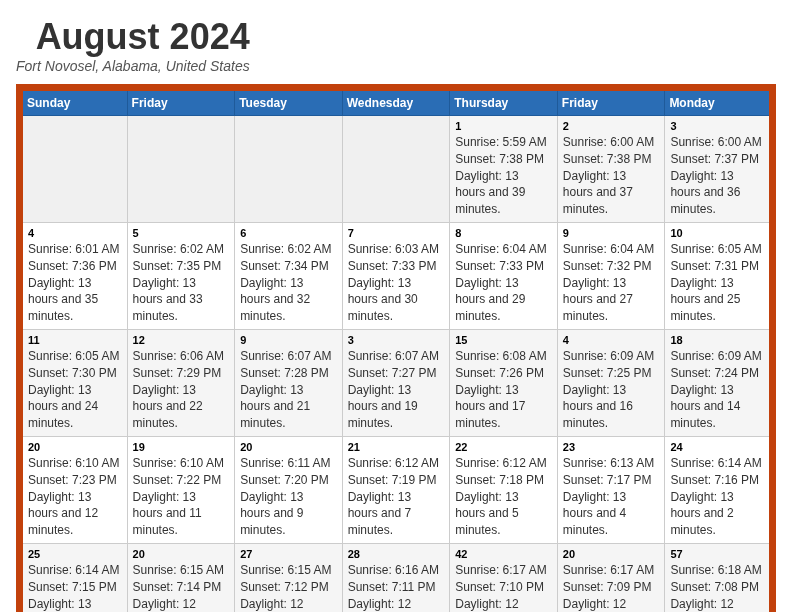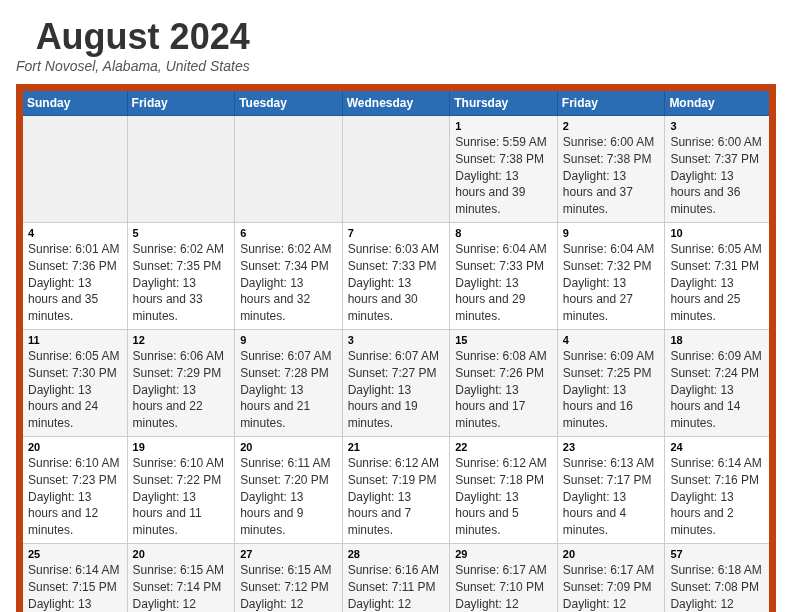--- a/index.html
+++ b/index.html
@@ -229,21 +229,21 @@
         </td>
         <td>
           <div class="day-num">27</div>
           <div class="day-info">Sunrise: 6:15 AM<br>Sunset: 7:12 PM<br>Daylight: 12 hours and 57 minutes.</div>
         </td>
         <td>
           <div class="day-num">28</div>
           <div class="day-info">Sunrise: 6:16 AM<br>Sunset: 7:11 PM<br>Daylight: 12 hours and 55 minutes.</div>
         </td>
         <td>
-          <div class="day-num">29</div>
+          <div class="day-num">42</div>
           <div class="day-info">Sunrise: 6:17 AM<br>Sunset: 7:10 PM<br>Daylight: 12 hours and 53 minutes.</div>
         </td>
         <td>
           <div class="day-num">20</div>
           <div class="day-info">Sunrise: 6:17 AM<br>Sunset: 7:09 PM<br>Daylight: 12 hours and 51 minutes.</div>
         </td>
         <td>
           <div class="day-num">57</div>
           <div class="day-info">Sunrise: 6:18 AM<br>Sunset: 7:08 PM<br>Daylight: 12 hours and 49 minutes.</div>
         </td>

